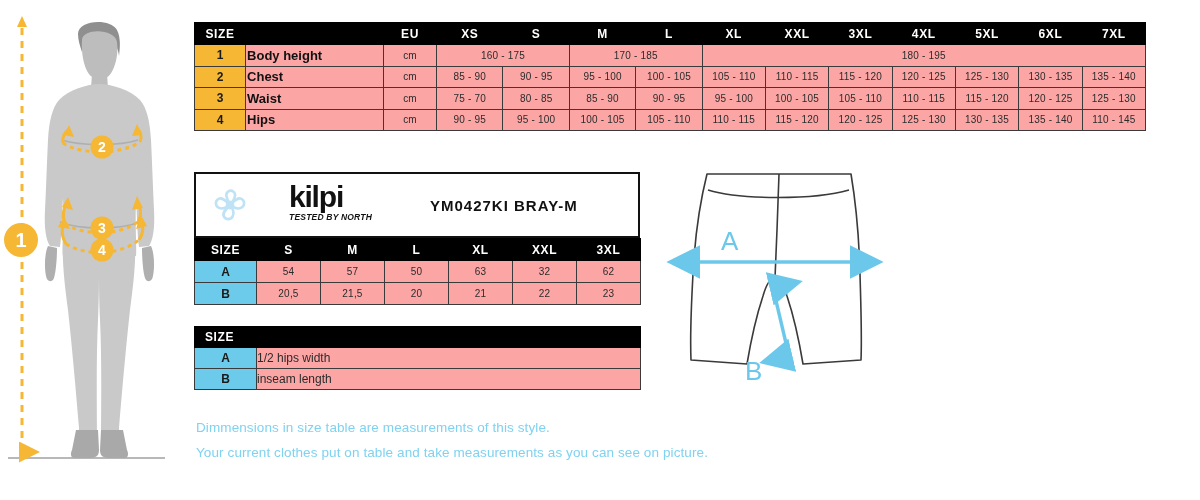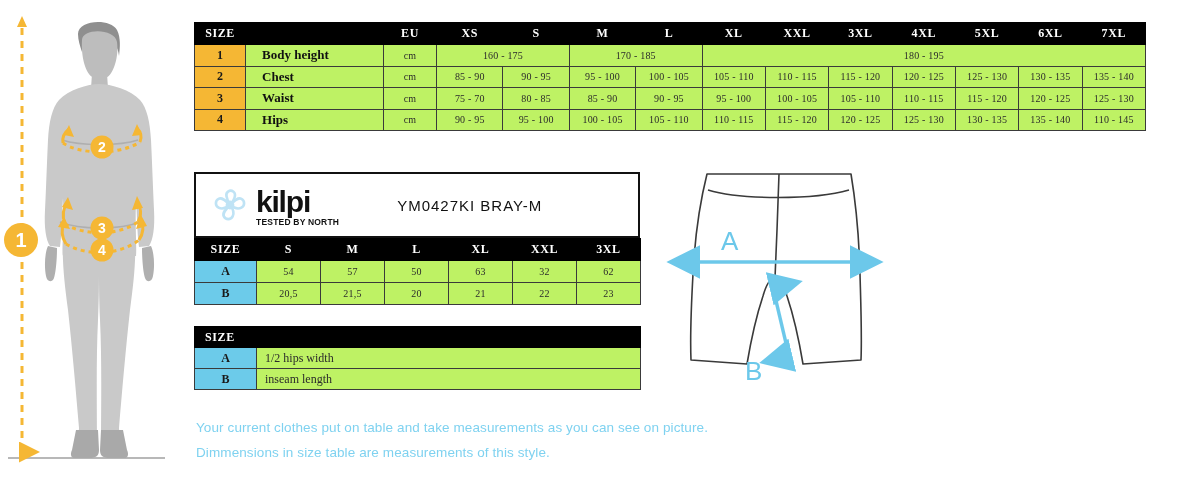--- a/index.html
+++ b/index.html
@@ -20,22 +20,21 @@
   #figure-panel {
     position: absolute; left: 0; top: 0;
     width: 190px; height: 500px;
   }
   #figure-svg { display: block; }
 
   
   table {
     border-collapse: collapse;
     table-layout: fixed;
-    background: #bef264;
-    font-family: Liberation Serif, serif;
+    background: #fca5a5;
   }
   table td, table th {
     border: 1px solid #3a3a3a;
     text-align: center;
     vertical-align: middle;
     font-weight: bold;
     color: #1a1a1a;
     white-space: nowrap;
     padding: 0;
   }
@@ -63,65 +62,65 @@
   .val {
     font-size: 10px;
     font-weight: normal;
     color: #2b2b2b;
     letter-spacing: 0.2px;
   }
   .rowlabel {
     font-size: 13px;
     font-weight: bold;
     text-align: left;
-    padding-left: 16px;
+    padding-left: 1px;
     color: #111;
   }
 
   
   #top-table-wrap { position: absolute; left: 194px; top: 22px; }
   #top-table { width: 952px; }
   #top-table td, #top-table th { height: 21.5px; }
   #top-table .hdr { height: 22px; }
 
   
   #brand-box {
     position: absolute; left: 194px; top: 172px;
     width: 446px; height: 66px;
     border: 2px solid #111;
     background: #fff;
     display: flex; align-items: center;
   }
-  #logo-group { display: flex; align-items: flex-end; margin-left: 12px; }
+  #logo-group { display: flex; align-items: flex-start; margin-left: 12px; gap: 33px; }
   #logo-mark { width: 44px; height: 44px; }
   #logo-text { margin-left: 4px; display: flex; flex-direction: column; align-items: flex-start; }
   #brand-name {
     font-size: 30px; font-weight: bold; letter-spacing: -1.2px;
     color: #111; line-height: 0.92;
   }
   #brand-tagline {
     font-size: 8.5px; font-weight: bold; letter-spacing: 0.2px;
-    color: #111; margin-top: 1px;
+    color: #111; margin-top: 1px; font-style: italic;
   }
   #model-code {
     margin-left: 58px;
-    font-size: 15px; font-weight: normal; letter-spacing: 1px; color: #111;
+    font-size: 15px; font-weight: bold; letter-spacing: 1px; color: #111;
   }
 
   
   #meas-table-wrap { position: absolute; left: 194px; top: 238px; }
   #meas-table { width: 446px; }
   #meas-table td, #meas-table th { height: 22px; }
 
   
   #legend-table-wrap { position: absolute; left: 194px; top: 326px; }
   #legend-table { width: 446px; }
   #legend-table td, #legend-table th { height: 21px; }
   #legend-table .desc {
-    text-align: left; padding-left: 8px;
+    text-align: left; 
     font-size: 12px; font-weight: normal; color: #2b2b2b;
   }
   #legend-table .hdr.left { text-align: left; padding-left: 10px; }
 
   
   #notes {
     position: absolute; left: 196px; top: 415px;
     width: 700px;
   }
   .note-line {
@@ -414,22 +413,22 @@
         </tr>
         <tr>
           <td class="blue">B</td>
           <td class="desc">inseam length</td>
         </tr>
       </tbody>
     </table>
   </div>
 
   <div id="notes">
+    <div class="note-line">Dimmensions in size table are measurements of this style.</div>
     <div class="note-line">Your current clothes put on table and take measurements as you can see on picture.</div>
-    <div class="note-line">Dimmensions in size table are measurements of this style.</div>
   </div>
 
   <div id="shorts-panel">
     <svg width="240" height="230" viewBox="0 0 240 230" xmlns="http://www.w3.org/2000/svg">
       <defs>
         <marker id="blArrL" markerWidth="10" markerHeight="10" refX="9" refY="5" orient="auto">
           <path d="M10,0 L10,10 L0,5 Z" fill="#6CC8EA"></path>
         </marker>
         <marker id="blArrR" markerWidth="10" markerHeight="10" refX="1" refY="5" orient="auto">
           <path d="M0,0 L0,10 L10,5 Z" fill="#6CC8EA"></path>

